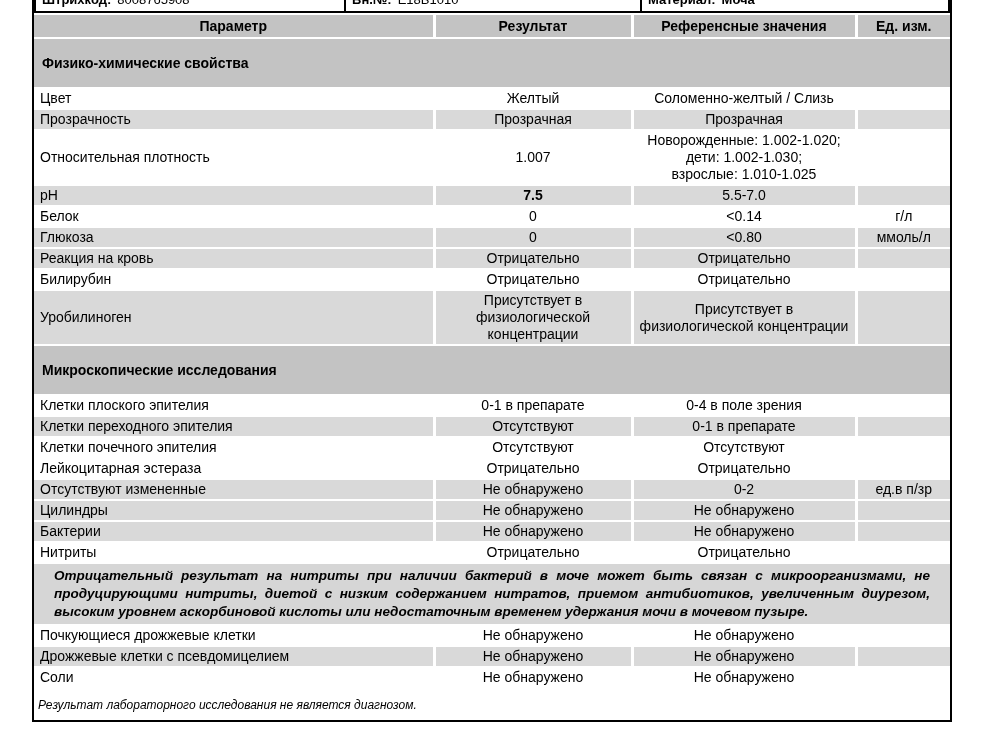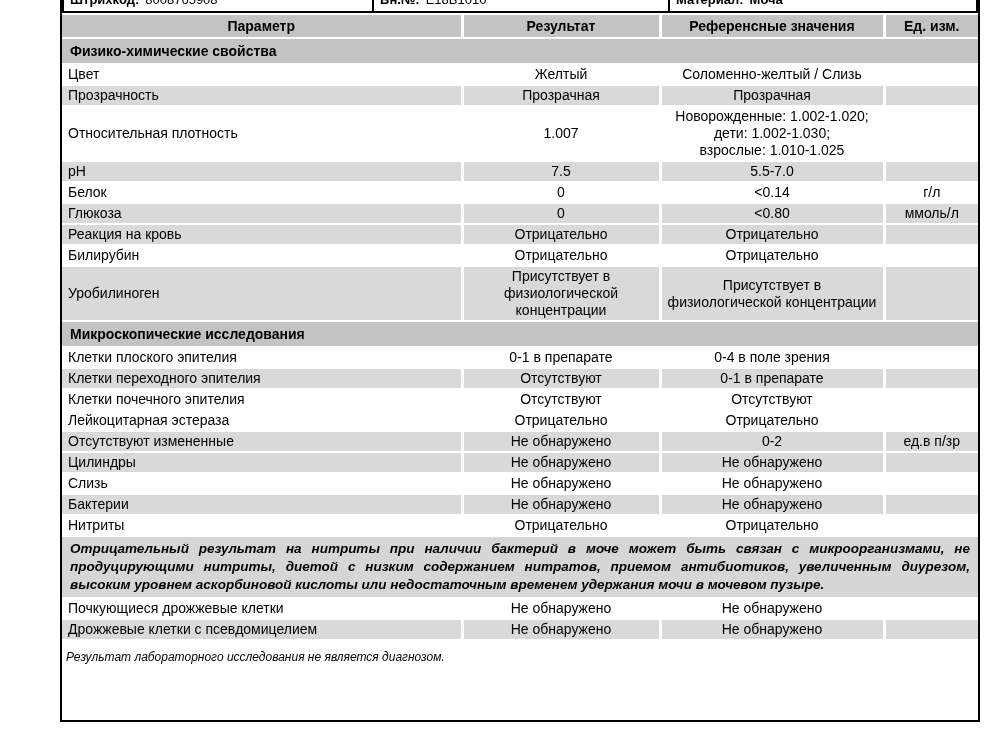--- a/index.html
+++ b/index.html
@@ -2,21 +2,21 @@
 <html style="--header-bg: #c3c3c3; --row-shade: #d9d9d9; --note-bg: #d6d6d6;"><head>
 <meta charset="utf-8">
 <style>
   html,body{margin:0;padding:0;background:#fff;}
   body{
     width:1000px;height:732px;
     font-family:"Liberation Sans",sans-serif;
     color:#000;overflow:hidden;
   }
   .sheet{
-    margin-left:60px;width:920px;height:722px;
+    margin-left:32px;width:920px;height:722px;
     box-sizing:border-box;
     border-left:2px solid #000;border-right:2px solid #000;border-bottom:2px solid #000;
     background:#fff;
   }
   
   .topbar{height:13px;overflow:hidden;display:flex;}
   .topbox{
     box-sizing:border-box;height:27px;margin-top:-14px;
     border:2px solid #000;display:flex;align-items:center;
     padding-left:6px;font-size:13px;background:#fff;white-space:nowrap;
@@ -33,32 +33,32 @@
     font-weight:bold;font-size:14px;padding:3px 4px;
     border-right:3px solid #fff;border-bottom:2px solid #fff;text-align:center;
   }
   th:last-child{border-right:none;}
   td{font-size:14px;padding:1px 6px;border-bottom:2px solid #fff;vertical-align:middle;}
   .data-row td{border-right:3px solid #fff;line-height:17px;}
   .data-row td:last-child{border-right:none;}
   .data-row.shaded td{background:var(--row-shade,#d9d9d9);}
   .section-row td{
     background:var(--header-bg,#c3c3c3);
-    font-weight:bold;padding:4px 8px;font-size:14px;
+    font-weight:bold;padding:16px 8px;font-size:14px;
   }
   .note-row td{
     background:var(--note-bg,#d6d6d6);
     font-style:italic;font-weight:bold;text-align:justify;
-    padding:3px 8px;font-size:13.5px;line-height:18px;
+    padding:3px 20px;font-size:13.5px;line-height:18px;
   }
   .col-param{text-align:left;}
   .col-result,.col-ref,.col-unit{text-align:center;}
   .col-ref{white-space:pre-line;line-height:16px;}
   .col-result{line-height:16px;text-align:center;}
-  td.bold{font-weight:normal;}
+  td.bold{font-weight:bold;}
   .footer{font-style:italic;font-size:12px;padding:8px 4px 0 4px;line-height:16px;}
 </style>
 </head>
 <body>
 
 <div class="sheet">
 
   <div class="topbar">
     <div class="topbox tb1">
       <span class="lbl">Штрихкод:</span>
@@ -181,26 +181,20 @@
           <td class="col-result">Не обнаружено</td>
           <td class="col-ref">0-2</td>
           <td class="col-unit">ед.в п/зр</td>
         </tr>
         <tr class="data-row shaded">
           <td class="col-param">Цилиндры</td>
           <td class="col-result">Не обнаружено</td>
           <td class="col-ref">Не обнаружено</td>
           <td class="col-unit"></td>
         </tr>
-        <tr class="data-row">
-          <td class="col-param">Слизь</td>
-          <td class="col-result">Не обнаружено</td>
-          <td class="col-ref">Не обнаружено</td>
-          <td class="col-unit"></td>
-        </tr>
         <tr class="data-row shaded">
           <td class="col-param">Бактерии</td>
           <td class="col-result">Не обнаружено</td>
           <td class="col-ref">Не обнаружено</td>
           <td class="col-unit"></td>
         </tr>
         <tr class="data-row">
           <td class="col-param">Нитриты</td>
           <td class="col-result">Отрицательно</td>
           <td class="col-ref">Отрицательно</td>
@@ -214,20 +208,26 @@
           <td class="col-result">Не обнаружено</td>
           <td class="col-ref">Не обнаружено</td>
           <td class="col-unit"></td>
         </tr>
         <tr class="data-row shaded">
           <td class="col-param">Дрожжевые клетки с псевдомицелием</td>
           <td class="col-result">Не обнаружено</td>
           <td class="col-ref">Не обнаружено</td>
           <td class="col-unit"></td>
         </tr>
+        <tr class="data-row">
+          <td class="col-param">Соли</td>
+          <td class="col-result">Не обнаружено</td>
+          <td class="col-ref">Не обнаружено</td>
+          <td class="col-unit"></td>
+        </tr>
       </tbody>
   </table>
 
   <div class="footer">
     <div>Результат лабораторного исследования не является диагнозом.</div>
 
   </div>
 
 </div>
 

